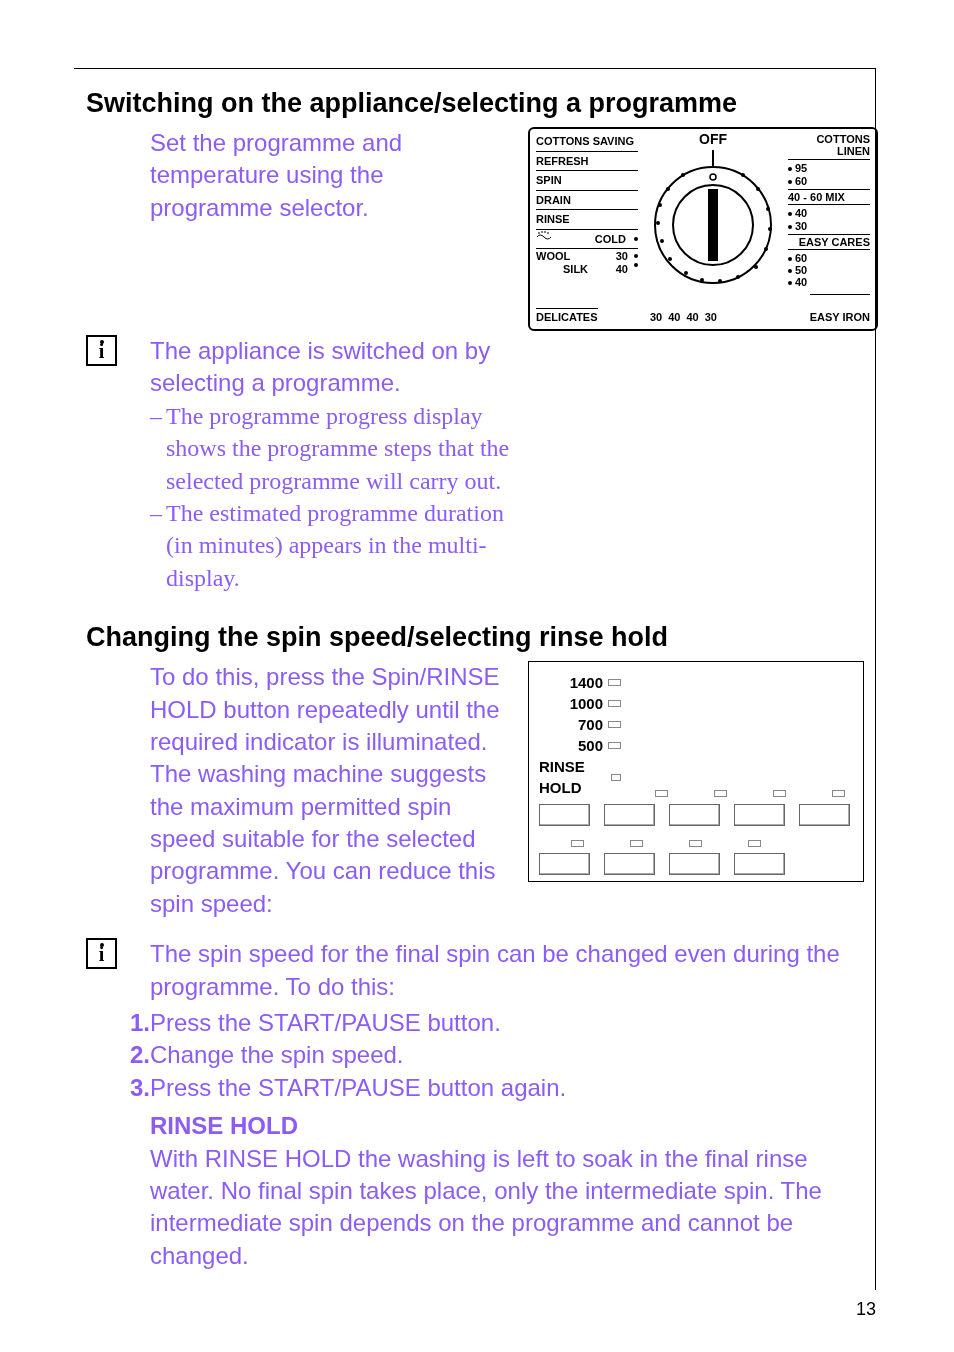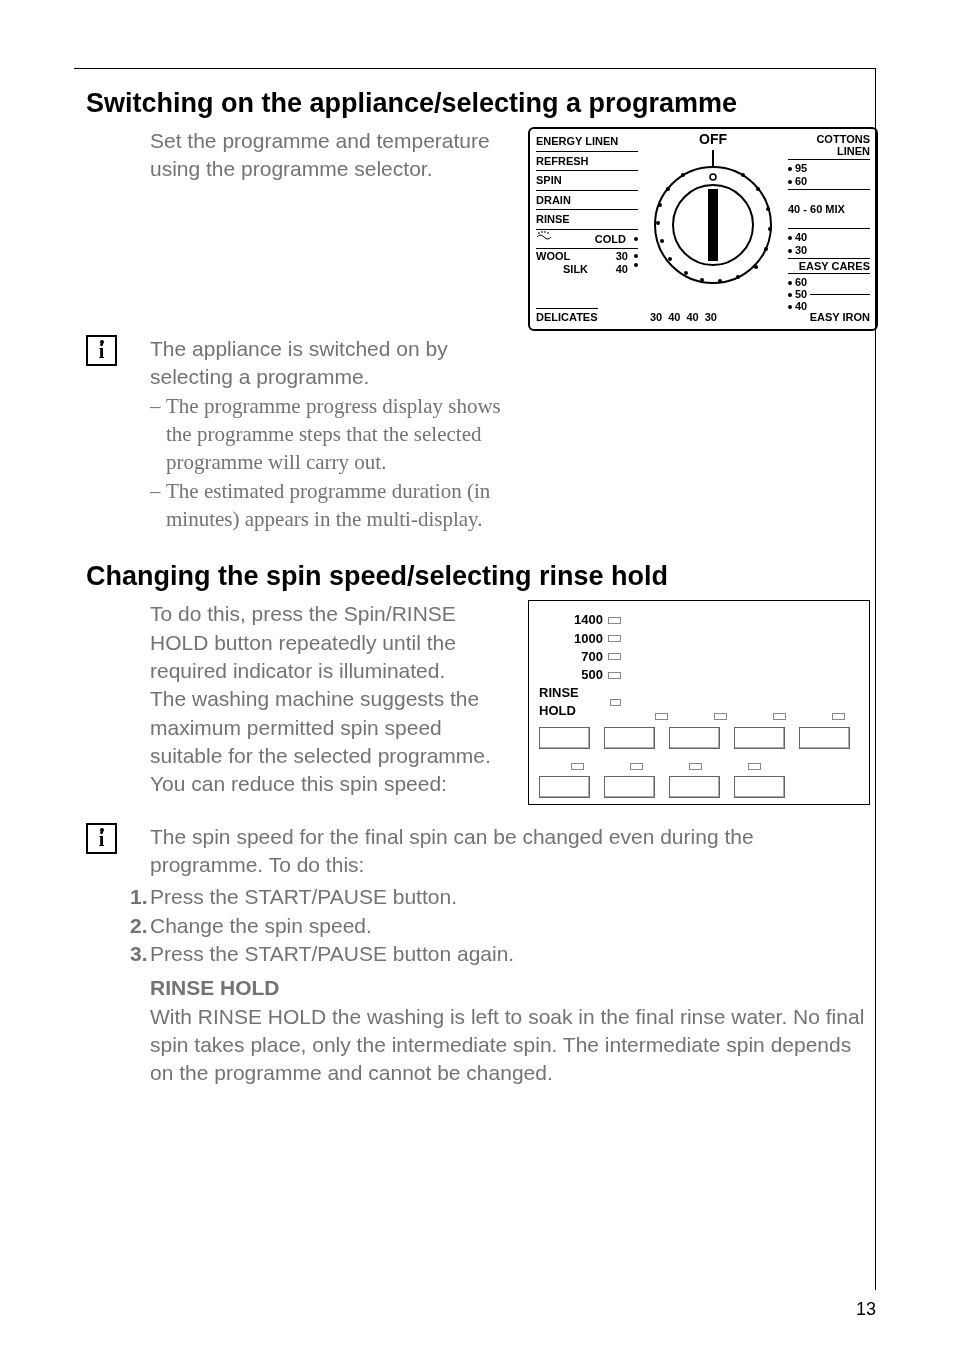--- a/index.html
+++ b/index.html
@@ -23,22 +23,22 @@
     border-top: 1px solid #000;
     border-right: 1px solid #000;
   }
   .section-heading {
     font-size: 27px;
     font-weight: bold;
     color: #000;
     margin: 0;
   }
   .body-text {
-    font-size: 21px;
-    color: #737373;
+    font-size: 24px;
+    color: #8b5cf6;
     line-height: 1.35;
   }
   .inner {
     position: absolute;
     left: 86px;
     top: 88px;
     width: 790px;
   }
   .col-wrap {
     display: flex;
@@ -151,22 +151,22 @@
     position:absolute;
     right: 6px; bottom: 6px;
     font-size: 11px; font-weight:bold;
     border-top:1px solid #000;
     padding-top:16px;
   }
   
   .spin-fig {
     width: 320px;
     border: 1px solid #000;
-    padding: 10px 10px 6px 10px;
-    font-size: 13px;
+    padding: 10px 4px 6px 10px;
+    font-size: 15px;
     font-weight: bold;
     font-family: Arial, sans-serif;
   }
   .spin-labels div {
     display:flex;
     align-items:center;
     gap:5px;
     justify-content:flex-end;
     width: 82px;
     line-height:1.4;
@@ -210,21 +210,21 @@
 
     <div class="col-wrap" style="margin-top:8px;">
       <div class="text-col body-text">
         <p style="margin:0;">Set the programme and temperature using the programme selector.</p>
       </div>
       <div>
         <div class="dial-fig">
           <div class="box" style="height:190px;">
 
             <div class="dial-left" style="position:absolute; left:6px; top:4px; width:102px;">
-              <div class="lbl">ENERGY LINEN</div>
+              <div class="lbl">COTTONS SAVING</div>
               <div class="lbl">REFRESH</div>
               <div class="lbl">SPIN</div>
               <div class="lbl">DRAIN</div>
               <div class="lbl">RINSE</div>
               <div class="lbl" style="border-bottom:1px solid #000; display:flex; align-items:center; gap:8px;">
                 <span class="hand-icon">
                   <svg width="16" height="12" viewBox="0 0 16 12">
                       <path d="M1 6 Q4 2 8 6 Q12 10 15 6 M3 3 L3 1 M6 2 L6 0 M9 2 L9 0 M12 3 L12 1" stroke="#000" fill="none" stroke-width="1"></path>
                     </svg>
                 </span>
@@ -272,21 +272,21 @@
                 </g>
               </svg>
             </div>
 
             <div style="position:absolute; right:6px; top:4px; width:82px; text-align:right;">
               <div style="border-bottom:1px solid #000; line-height:1.1; padding-bottom:2px;">COTTONS LINEN</div>
               <div style="font-size:11px; display:flex; flex-direction:column; align-items:flex-start; gap:1px; padding:2px 0;">
                 <span><span style="display:inline-block;width:4px;height:4px;background:#000;border-radius:50%;margin-right:3px;vertical-align:middle;"></span><span>95</span></span>
                 <span><span style="display:inline-block;width:4px;height:4px;background:#000;border-radius:50%;margin-right:3px;vertical-align:middle;"></span><span>60</span></span>
               </div>
-              <div style="border-top:1px solid #000;border-bottom:1px solid #000;padding:13px 0;text-align:left;">40 - 60 MIX</div>
+              <div style="border-top:1px solid #000;border-bottom:1px solid #000;padding:1px 0;text-align:left;">40 - 60 MIX</div>
               <div style="font-size:11px; display:flex; flex-direction:column; align-items:flex-start; gap:1px; padding:2px 0;">
                 <span><span style="display:inline-block;width:4px;height:4px;background:#000;border-radius:50%;margin-right:3px;vertical-align:middle;"></span><span>40</span></span>
                 <span><span style="display:inline-block;width:4px;height:4px;background:#000;border-radius:50%;margin-right:3px;vertical-align:middle;"></span><span>30</span></span>
               </div>
               <div style="border-top:1px solid #000;border-bottom:1px solid #000;padding:1px 0;line-height:1.1;">EASY CARES</div>
               <div style="font-size:11px; display:flex; flex-direction:column; align-items:flex-start; gap:0; padding:2px 0;">
                 <span><span style="display:inline-block;width:4px;height:4px;background:#000;border-radius:50%;margin-right:3px;vertical-align:middle;"></span><span>60</span></span>
                 <span><span style="display:inline-block;width:4px;height:4px;background:#000;border-radius:50%;margin-right:3px;vertical-align:middle;"></span><span>50</span></span>
                 <span><span style="display:inline-block;width:4px;height:4px;background:#000;border-radius:50%;margin-right:3px;vertical-align:middle;"></span><span>40</span></span>
               </div>

